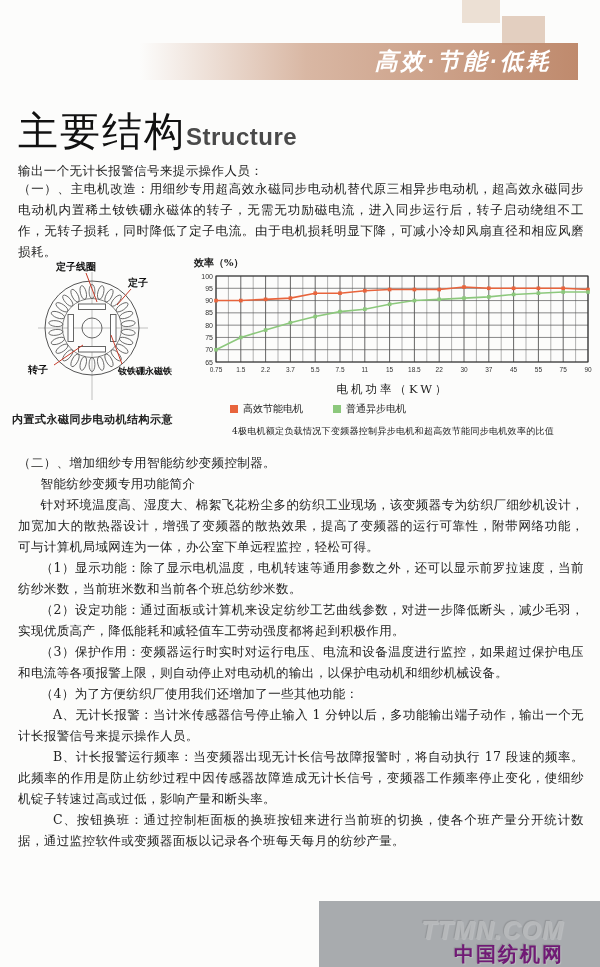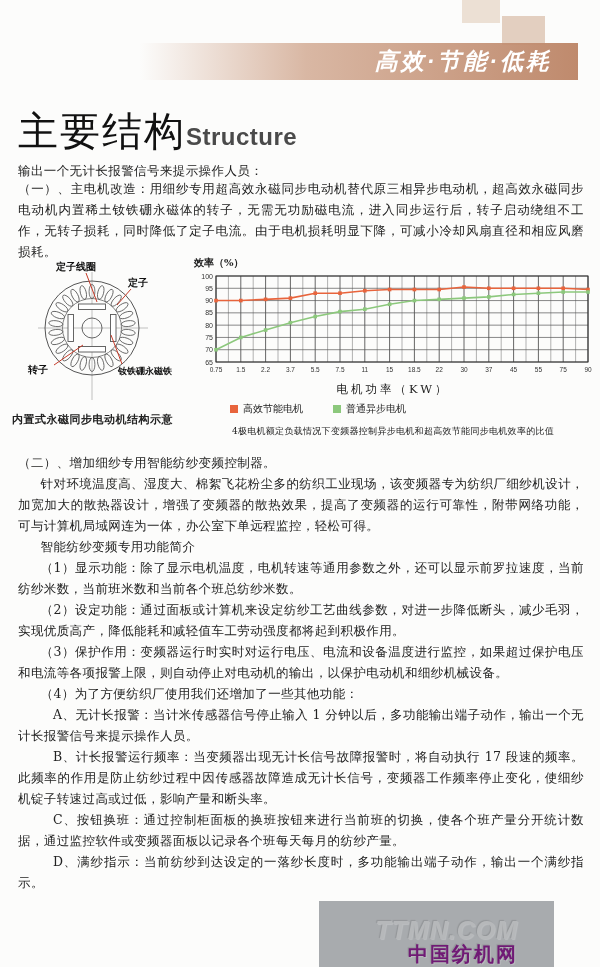--- a/index.html
+++ b/index.html
@@ -44,21 +44,21 @@
   .legend-row{display:flex;gap:30px;margin:5px 0 0 38px;align-items:center;font-family:"DejaVu Serif", serif;}
   .legend-item{display:flex;align-items:center;gap:5px;font-size:10px;color:#222;text-align:center;}
   .legend-swatch{width:8px;height:8px;display:inline-block;}
   .chart-caption{text-align:center;font-size:9px;color:#222;margin-top:9px;letter-spacing:0.3px;}
   svg text{font-family:"Liberation Sans", sans-serif;}
   .svg-label{font-family:"DejaVu Serif", serif;font-weight:600;}
   
   .section2{position:absolute;left:18px;top:452px;width:566px;}
   
   .watermark-box{
-    position:absolute;left:319px;top:901px;width:235px;height:66px;
+    position:absolute;left:319px;top:901px;width:281px;height:66px;
     background:#a8abae;box-sizing:border-box;
     padding:17px 36px 0 0;text-align:right;
     font-family:"Liberation Sans", sans-serif;
   }
   .wm1{font-size:25px;font-weight:bold;font-style:italic;color:#b6b8ba;letter-spacing:1px;line-height:1;
        text-shadow:1px 1px 1px rgba(255,255,255,0.22), -1px -1px 1px rgba(0,0,0,0.12);}
   .wm2{font-size:20px;font-weight:bold;color:#701a75;line-height:1.1;letter-spacing:2px;
        text-shadow:1px 1px 1px rgba(255,255,255,0.22), -1px -1px 1px rgba(0,0,0,0.12);}
 </style>
 </head>
@@ -248,28 +248,27 @@
     <div class="legend-item">
       <span class="legend-swatch" style="background: rgb(140, 200, 124);"></span>
       <span>普通异步电机</span>
     </div>
   </div>
   <div class="chart-caption">4极电机额定负载情况下变频器控制异步电机和超高效节能同步电机效率的比值</div>
 </div>
 
 <div class="section2">
     <p class="body ind0">（二）、增加细纱专用智能纺纱变频控制器。</p>
+    <p class="body ind1">智能纺纱变频专用功能简介</p>
     <p class="body ind1">针对环境温度高、湿度大、棉絮飞花粉尘多的纺织工业现场，该变频器专为纺织厂细纱机设计，加宽加大的散热器设计，增强了变频器的散热效果，提高了变频器的运行可靠性，附带网络功能，可与计算机局域网连为一体，办公室下单远程监控，轻松可得。</p>
-    <p class="body ind1">智能纺纱变频专用功能简介</p>
     <p class="body ind1">（1）显示功能：除了显示电机温度，电机转速等通用参数之外，还可以显示前罗拉速度，当前纺纱米数，当前班米数和当前各个班总纺纱米数。</p>
     <p class="body ind1">（2）设定功能：通过面板或计算机来设定纺纱工艺曲线参数，对进一步降低断头，减少毛羽，实现优质高产，降低能耗和减轻值车工劳动强度都将起到积极作用。</p>
     <p class="body ind1">（3）保护作用：变频器运行时实时对运行电压、电流和设备温度进行监控，如果超过保护电压和电流等各项报警上限，则自动停止对电动机的输出，以保护电动机和细纱机械设备。</p>
     <p class="body ind1">（4）为了方便纺织厂使用我们还增加了一些其他功能：</p>
     <p class="body ind2">A、无计长报警：当计米传感器信号停止输入 1 分钟以后，多功能输出端子动作，输出一个无计长报警信号来提示操作人员。</p>
     <p class="body ind2">B、计长报警运行频率：当变频器出现无计长信号故障报警时，将自动执行 17 段速的频率。此频率的作用是防止纺纱过程中因传感器故障造成无计长信号，变频器工作频率停止变化，使细纱机锭子转速过高或过低，影响产量和断头率。</p>
     <p class="body ind2">C、按钮换班：通过控制柜面板的换班按钮来进行当前班的切换，使各个班产量分开统计数据，通过监控软件或变频器面板以记录各个班每天每月的纺纱产量。</p>
-    <p class="body ind2">D、满纱指示：当前纺纱到达设定的一落纱长度时，多功能输出端子动作，输出一个满纱指示。</p>
   </div>
 
 <div class="watermark-box">
   <div class="wm1">TTMN.COM</div>
   <div class="wm2">中国纺机网</div>
 </div>
 
 </body></html>

